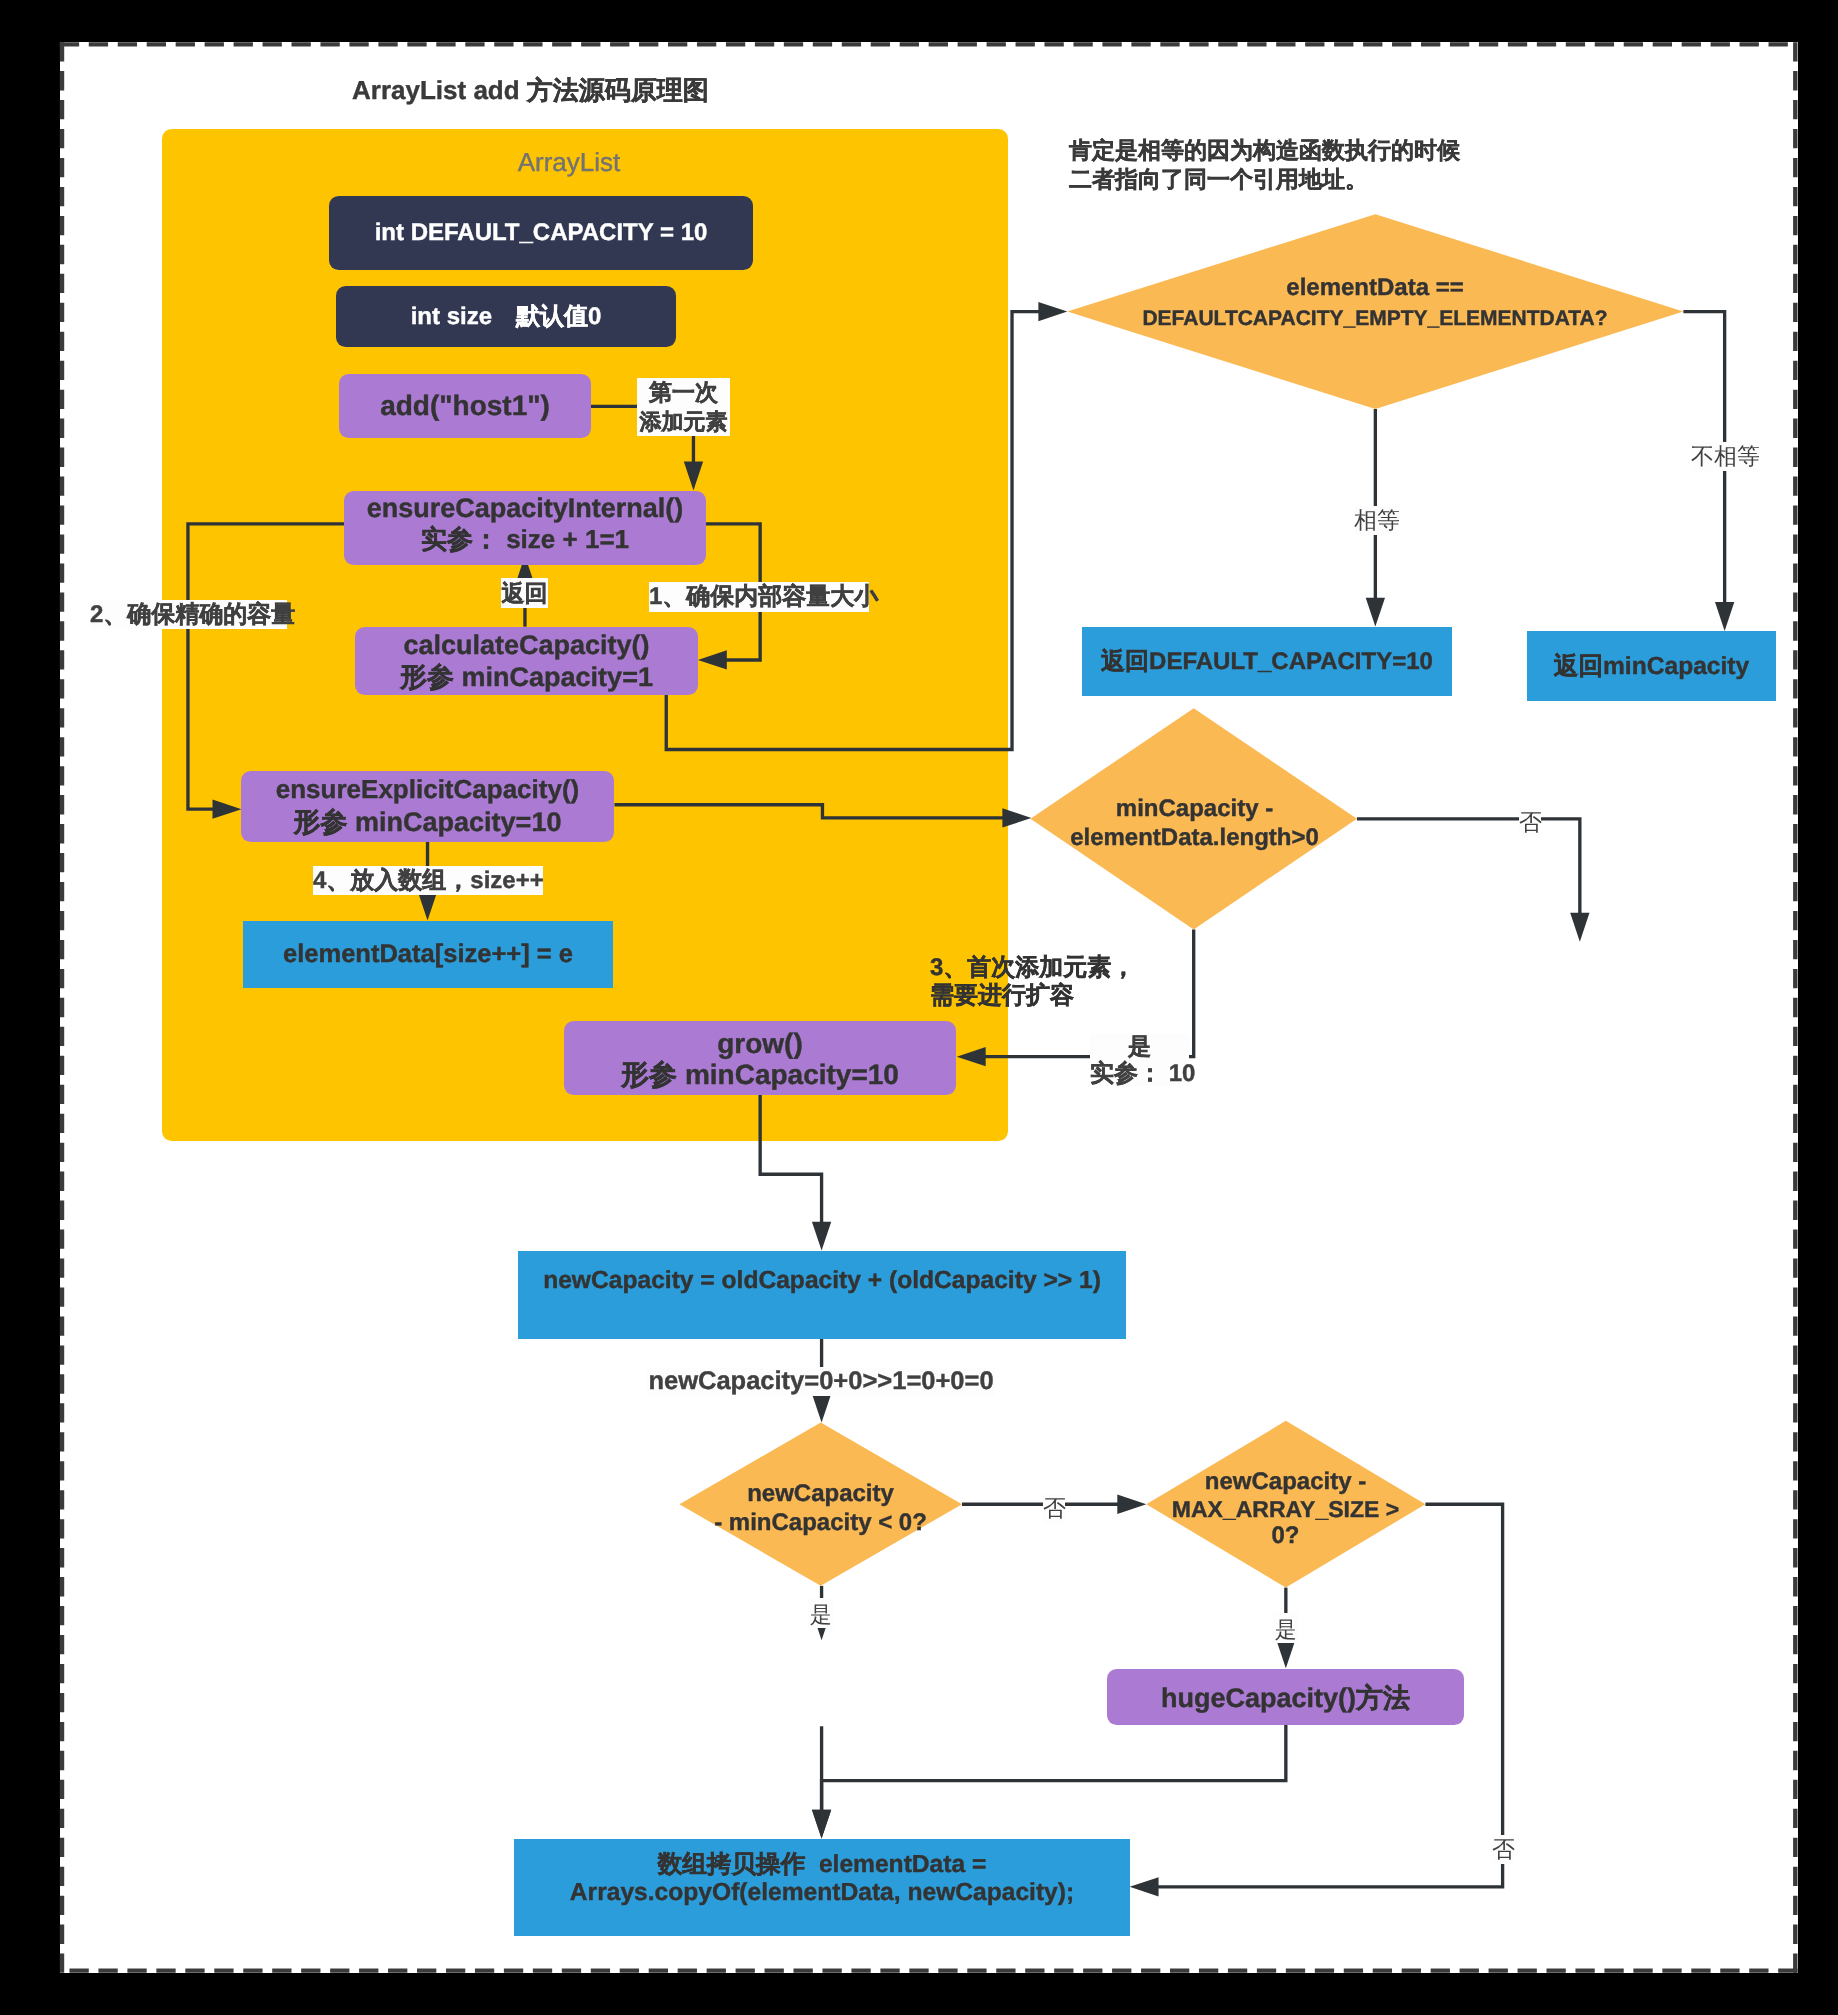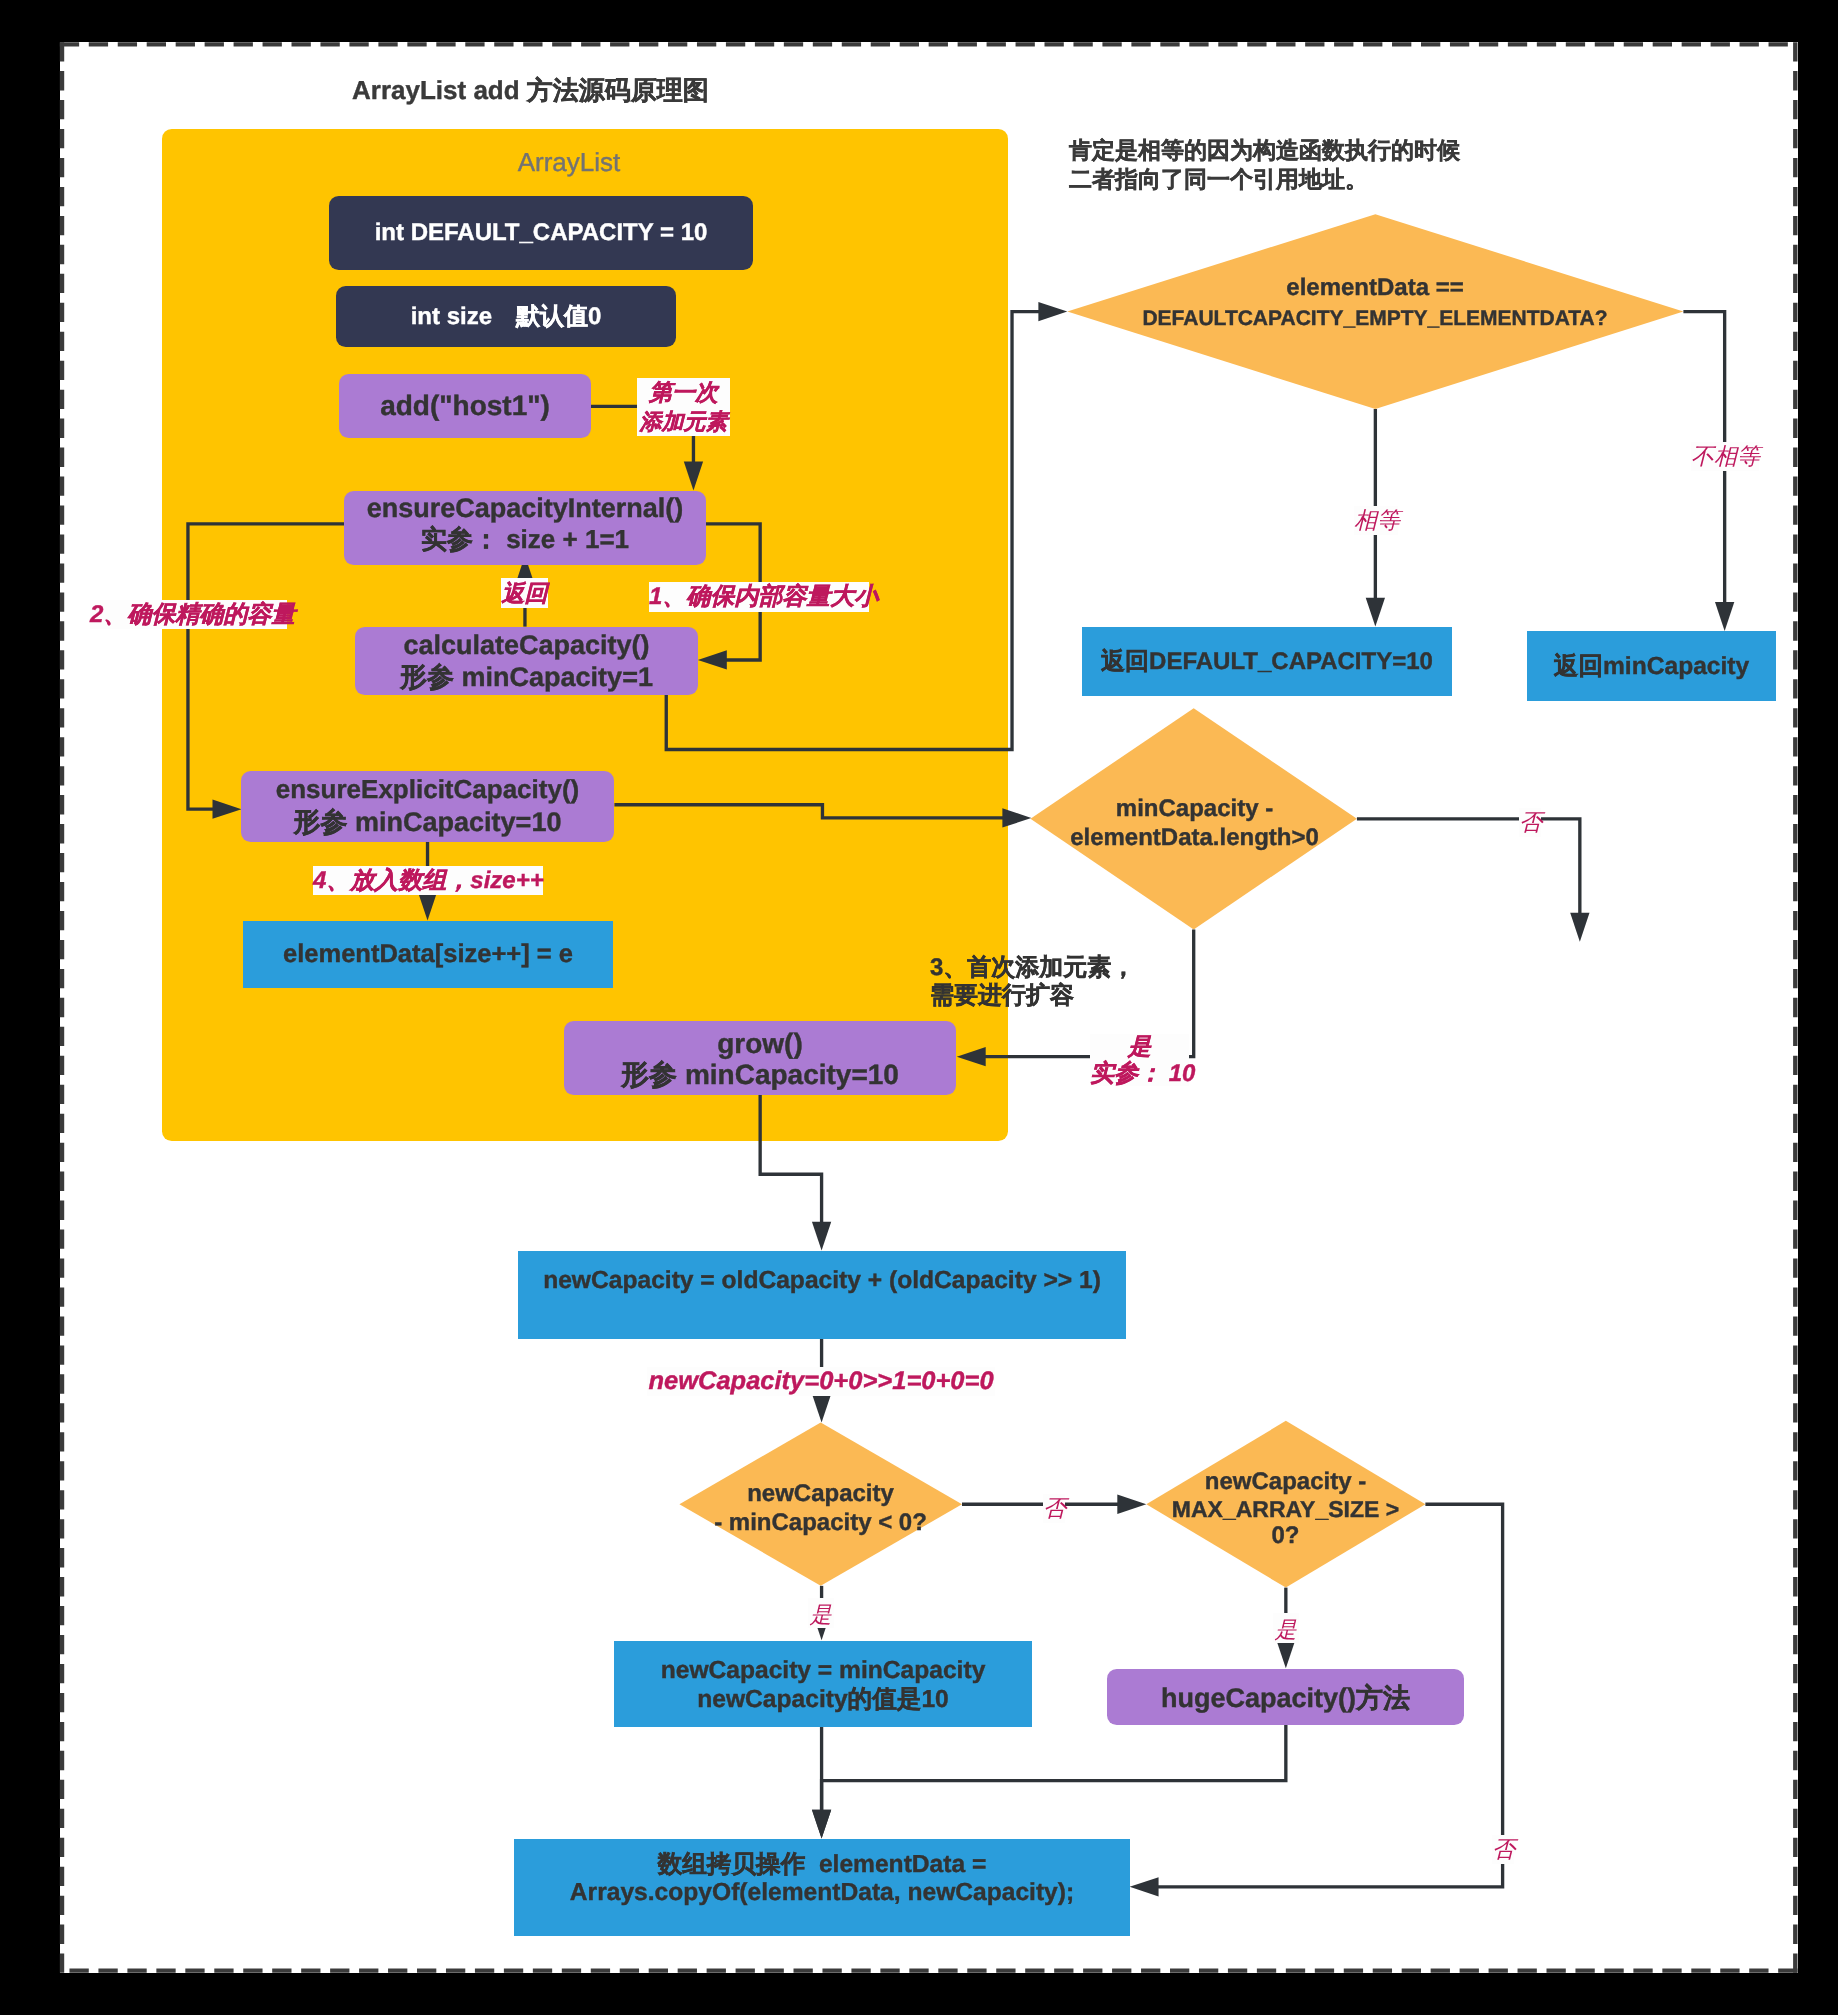--- a/index.html
+++ b/index.html
@@ -13,21 +13,21 @@
         background:#ffc400;border-radius:9.7px;}
   #svg{position:absolute;left:0;top:0;width:1838px;height:2015px;overflow:visible;}
   .node{position:absolute;box-sizing:border-box;}
   .tl{position:absolute;left:0;right:0;display:block;text-align:center;white-space:pre;
       font-weight:bold;transform:translateY(-50%);line-height:1;
       -webkit-text-stroke:0.4px currentColor;}
   .field{background:#333852;border-radius:9.7px;color:#ffffff;}
   .method{background:#ab7bd3;border-radius:9.7px;color:#333333;}
   .result{background:#2b9ddb;color:#333333;}
   .dtext{position:absolute;color:#333333;}
-  .lbl{position:absolute;background:#fdfdfd;color:#be185d;font-style:italic;}
+  .lbl{position:absolute;background:#fdfdfd;color:#404040;}
   .plain{position:absolute;color:#333333;width:0;overflow:visible;}
   .branch .tl{-webkit-text-stroke:0px;}
   .pbold .tl{font-weight:bold;}
   .plain .tl{left:auto;right:auto;width:527px;}
   .pl-left .tl{left:0;text-align:left;}
   #title{position:absolute;left:352px;top:73px;font-size:26px;font-weight:bold;color:#3a3a3a;
         white-space:pre;-webkit-text-stroke:0.4px currentColor;}
   #clabel{position:absolute;left:146px;top:149px;width:846px;text-align:center;
         font-size:26px;font-weight:normal;color:#737373;line-height:1;-webkit-text-stroke:0.4px currentColor;}
   #note{position:absolute;left:1069px;top:136px;font-size:23px;font-weight:bold;
@@ -124,24 +124,20 @@
     </div>
   <div class="node result" style="left:1082px;top:627px;width:370px;height:69px;">
       <span class="tl" style="font-size:24px;top:35px;">返回DEFAULT_CAPACITY=10</span>
     </div>
   <div class="node result" style="left:1527px;top:631px;width:249px;height:70px;">
       <span class="tl" style="font-size:24.6px;top:36px;">返回minCapacity</span>
     </div>
   <div class="node result" style="left:518px;top:1251px;width:608px;height:88px;">
       <span class="tl" style="font-size:24.6px;top:30px;">newCapacity = oldCapacity + (oldCapacity &gt;&gt; 1)</span>
     </div>
-  <div class="node result" style="left:614px;top:1641px;width:418px;height:86px;">
-      <span class="tl" style="font-size:24.6px;top:30px;">newCapacity = minCapacity</span>
-      <span class="tl" style="font-size:24.6px;top:59px;">newCapacity的值是10</span>
-    </div>
   <div class="node method" style="left:1107px;top:1669px;width:357px;height:56px;">
       <span class="tl" style="font-size:27px;top:29px;">hugeCapacity()方法</span>
     </div>
   <div class="node result" style="left:514px;top:1839px;width:616px;height:97px;">
       <span class="tl" style="font-size:24.6px;top:25.5px;">数组拷贝操作  elementData =</span>
       <span class="tl" style="font-size:24.6px;top:54px;">Arrays.copyOf(elementData, newCapacity);</span>
     </div>
   <div class="dtext" style="left:1067px;top:214px;width:616px;height:195px;">
       <span class="tl" style="font-size:24px;top:74px;">elementData ==</span>
       <span class="tl" style="font-size:21px;top:104px;">DEFAULTCAPACITY_EMPTY_ELEMENTDATA?</span>

